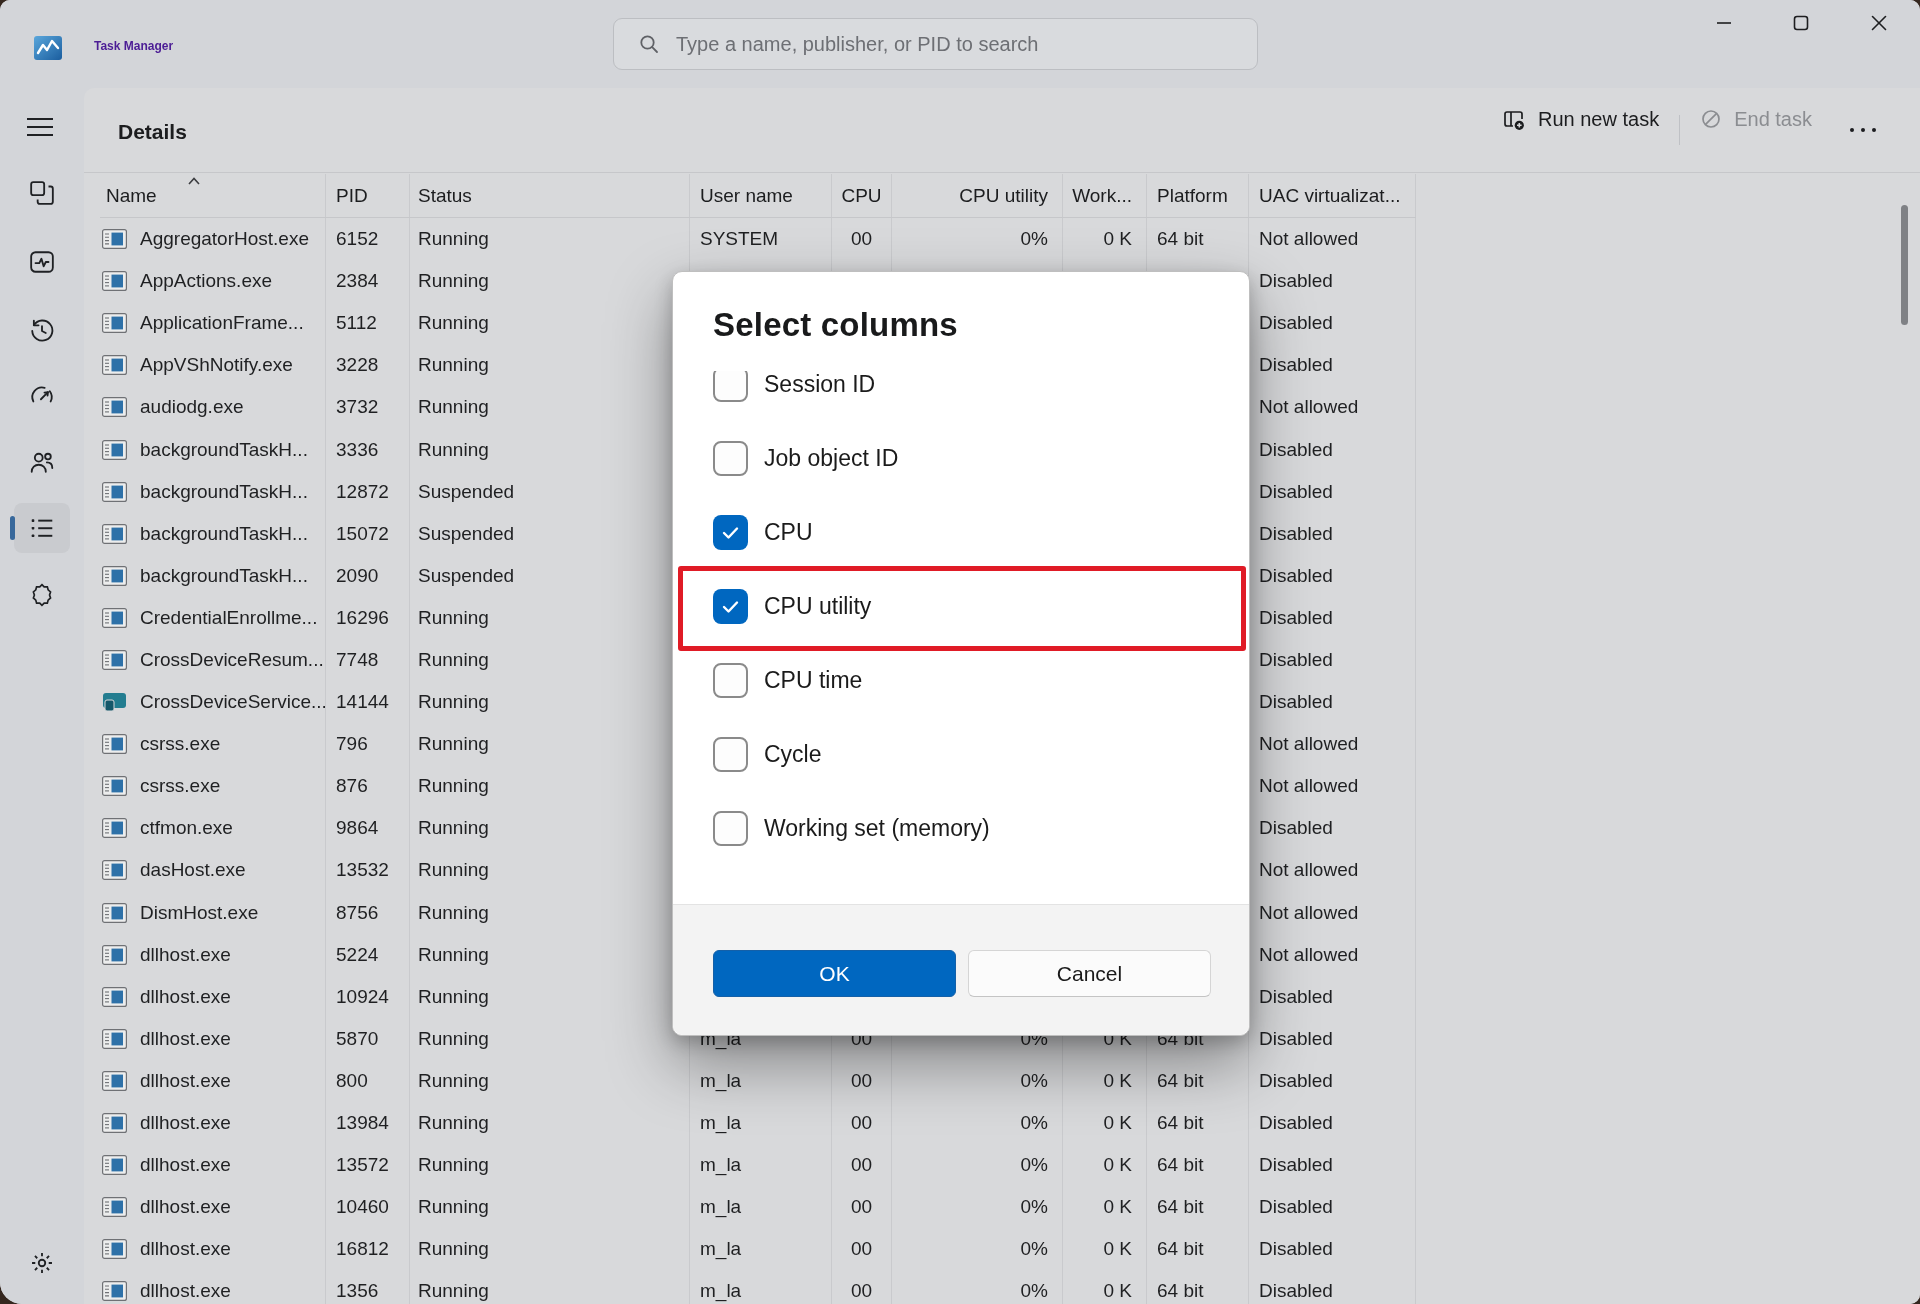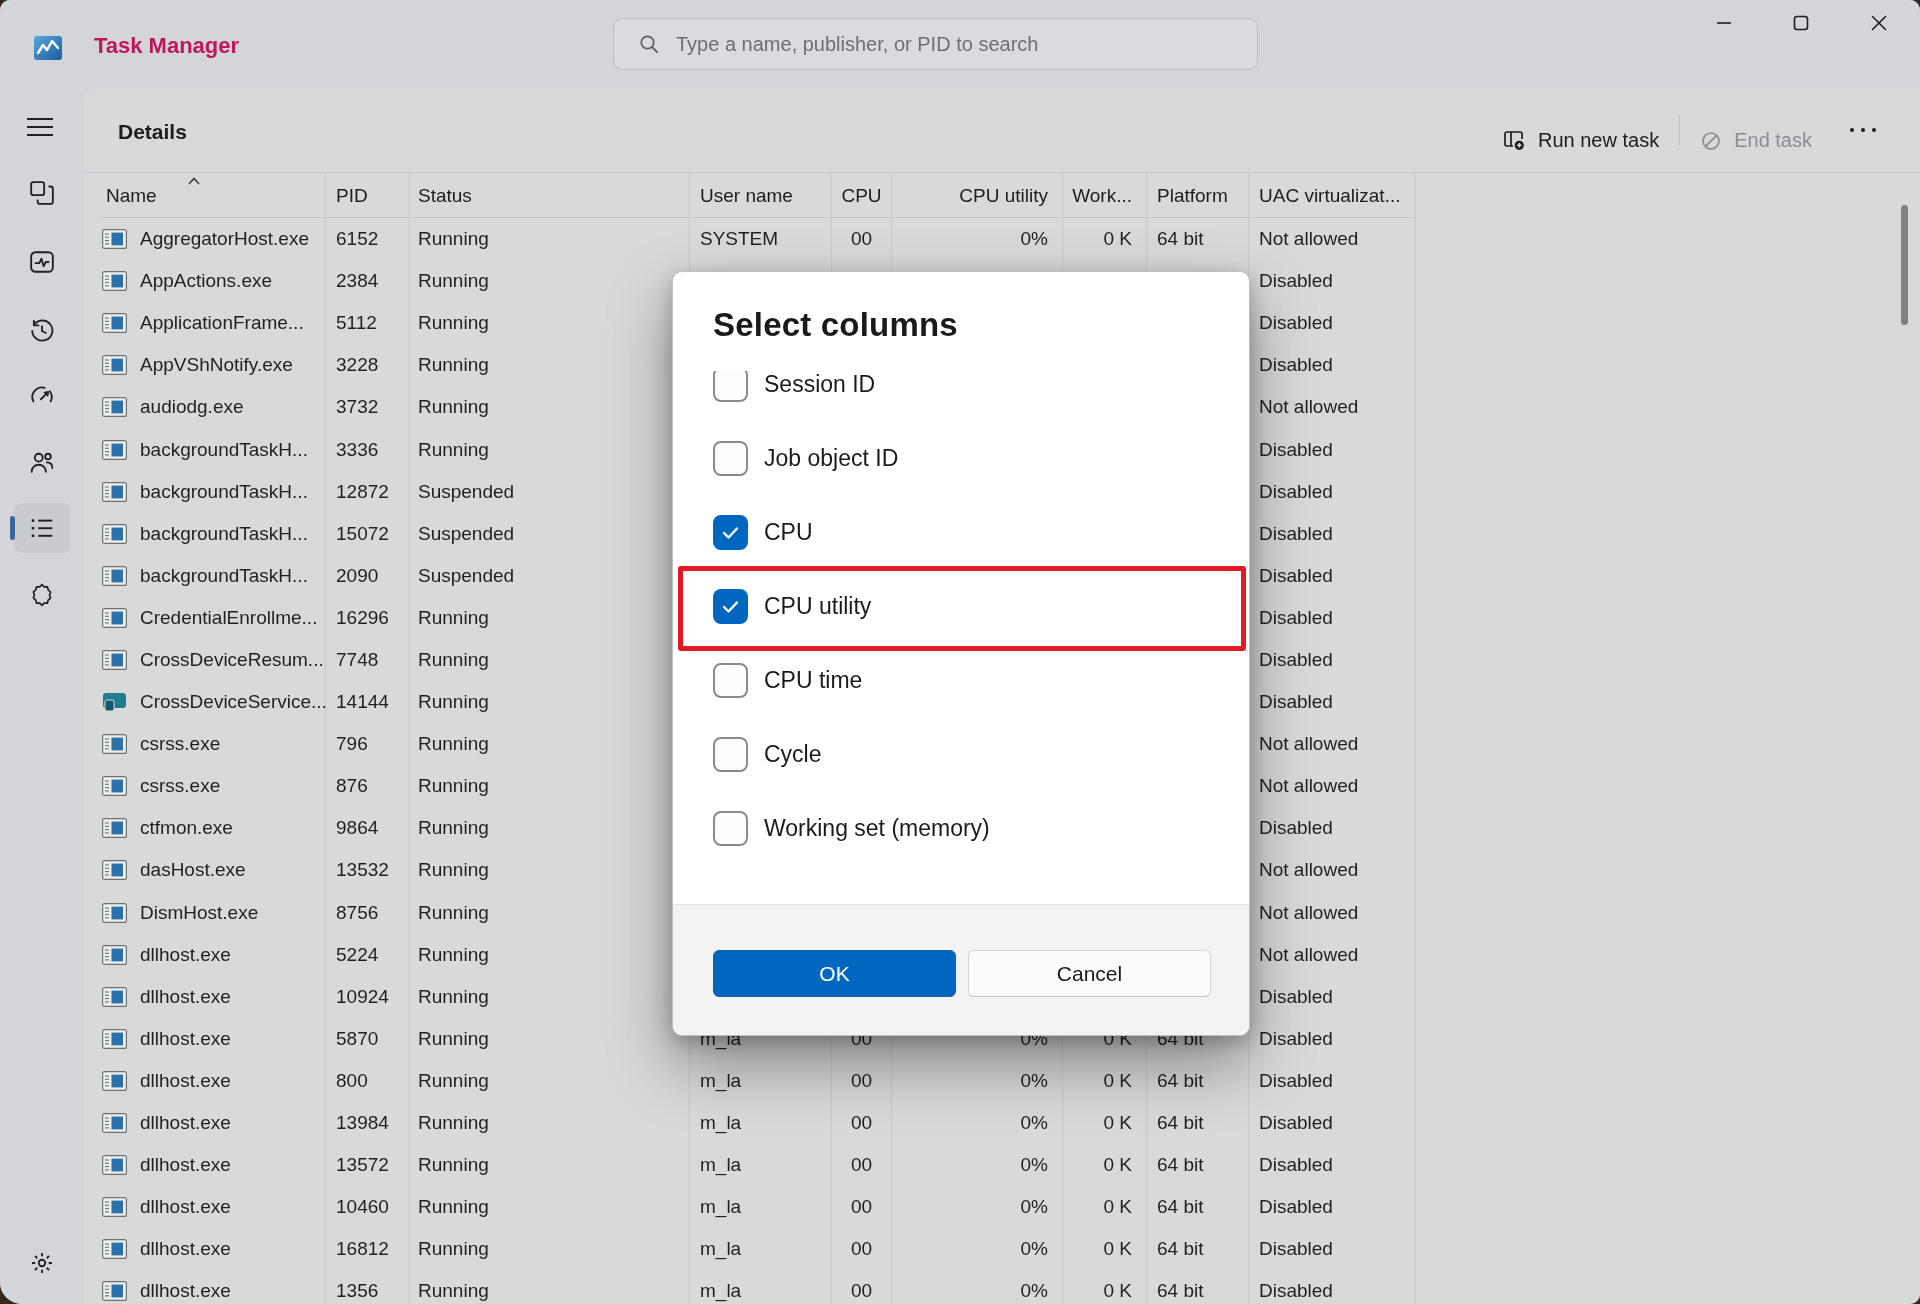--- a/index.html
+++ b/index.html
@@ -12,21 +12,21 @@
   }
   .window{
     position:absolute;inset:0;
     background:#d3d5d9;
     border-radius:10px 10px 10px 22px;
     overflow:hidden;
   }
   
   .titlebar{position:absolute;left:0;top:0;right:0;height:88px;background:#d3d5d9;}
   .app-icon{position:absolute;left:32px;top:32px;width:32px;height:32px;}
-  .app-title{position:absolute;left:94px;top:0;height:88px;line-height:92px;font-size:22px;font-weight:700;color:#be185d;}
+  .app-title{position:absolute;left:94px;top:0;height:88px;line-height:92px;font-size:12px;font-weight:700;color:#4c1d95;}
   .searchbox{
     position:absolute;left:613px;top:18px;width:645px;height:52px;
     background:#d9dbde;border:1px solid #bcbec2;border-radius:9px;
     display:flex;align-items:center;box-sizing:border-box;
   }
   .searchbox .mag{margin-left:24px;flex:0 0 auto;}
   .searchbox input{
     border:none;outline:none;background:transparent;flex:1;
     font-family:"Liberation Sans",sans-serif;font-size:20px;color:#3a3b3e;
     margin-left:14px;
@@ -44,21 +44,21 @@
   }
   .nav-settings{position:absolute;left:14px;bottom:16px;width:56px;height:50px;display:flex;align-items:center;justify-content:center;}
   
   .panel{
     position:absolute;left:84px;top:88px;right:0;bottom:0;
     background:#d8d9db;border-top-left-radius:10px;
   }
   .toolbar{position:absolute;left:0;top:0;right:0;height:84px;}
   .page-title{position:absolute;left:34px;top:0;height:84px;line-height:88px;font-size:21px;font-weight:700;color:#1c1d1f;}
   .tool-right{position:absolute;right:26px;top:0;height:84px;display:flex;align-items:center;gap:0;}
-  .tool-btn{display:flex;align-items:flex-end;gap:12px;padding:0 20px;height:44px;border-radius:6px;font-size:20px;color:#1c1d1f;}
+  .tool-btn{display:flex;align-items:flex-start;gap:12px;padding:0 20px;height:44px;border-radius:6px;font-size:20px;color:#1c1d1f;}
   .tool-btn.disabled{color:#8b8d91;}
   .tool-sep{width:1px;height:30px;background:#bfc1c5;}
   .more-dots{padding:0 18px;display:flex;gap:7px;align-items:center;height:44px;}
   .more-dots i{width:4px;height:4px;border-radius:50%;background:#1c1d1f;display:block;}
   .toolbar-divider{position:absolute;left:0;right:0;top:84px;height:1px;background:#c6c7ca;}
   
   .table{position:absolute;left:16px;top:86px;width:1316px;}
   .thead{display:grid;grid-template-columns:226px 84px 280px 142px 60px 171px 84px 102px 167px;height:43px;border-bottom:1px solid #c6c7ca;}
   .thead .th{position:relative;display:flex;align-items:center;font-size:19px;color:#1c1d1f;border-right:1px solid #c9cacd;box-sizing:border-box;overflow:hidden;white-space:nowrap;}
   .tbody .row{display:grid;grid-template-columns:226px 84px 280px 142px 60px 171px 84px 102px 167px;height:42.1px;}

